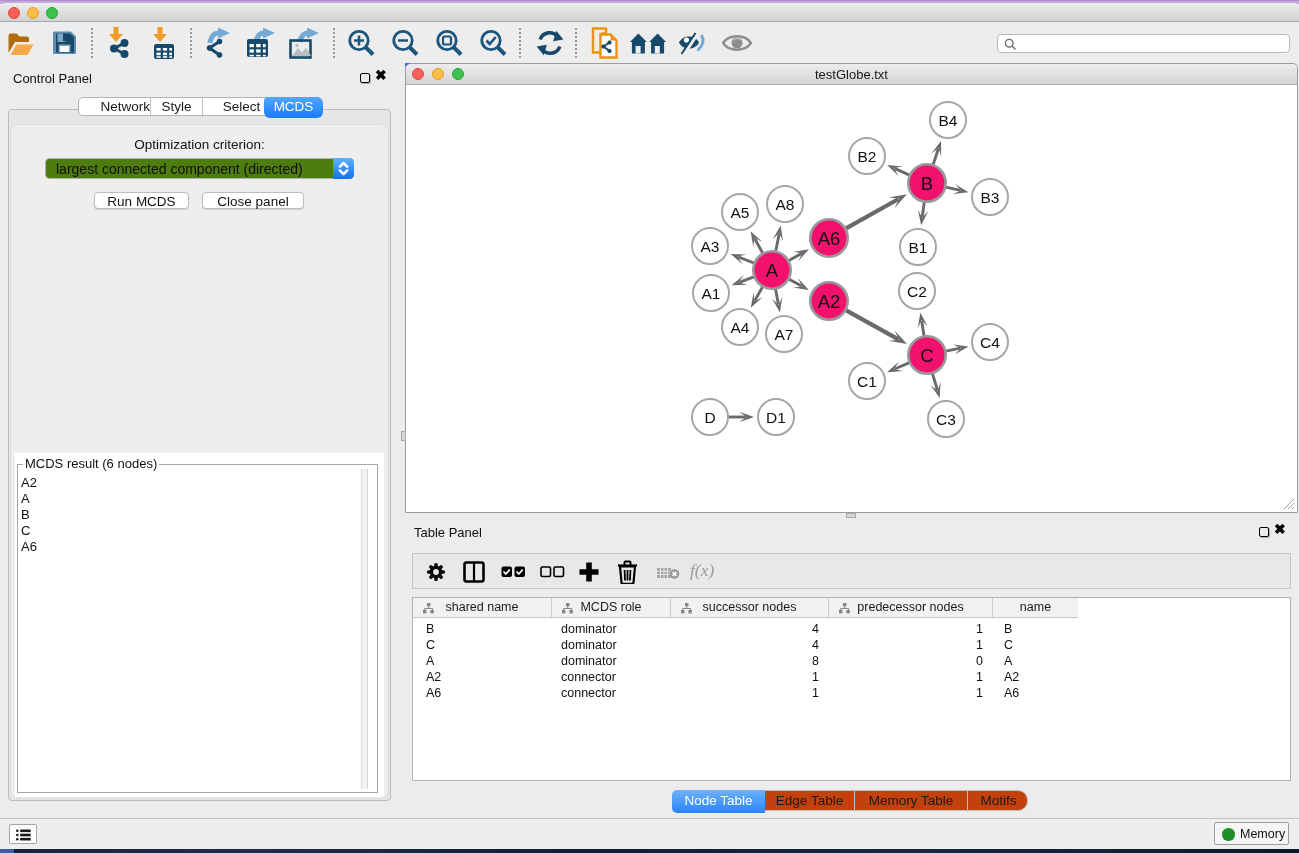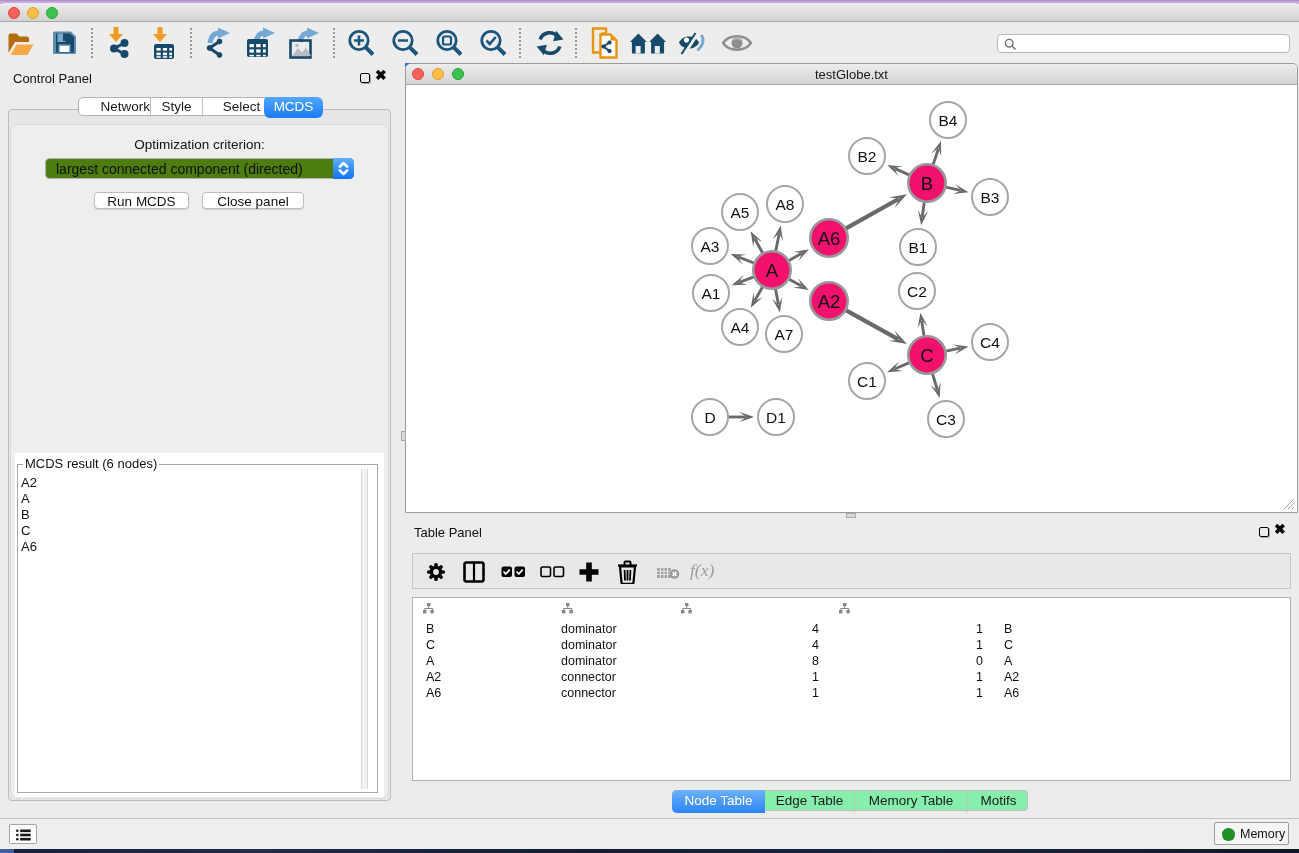--- a/index.html
+++ b/index.html
@@ -346,20 +346,27 @@
         <line x1="7" y1="1" x2="7" y2="11"></line>
         <line x1="10.5" y1="1" x2="10.5" y2="11"></line>
       </g>
   <circle cx="17.5" cy="7" r="4.8" fill="#9b9b9b"></circle>
   <path d="M15.6,5.1 l3.8,3.8 m0,-3.8 l-3.8,3.8" stroke="#fff" stroke-width="1.5"></path>
  </svg>
  <div class="abs" style="left:277px;top:6px;font-family:'Liberation Serif',serif;font-style:italic;font-size:17.5px;color:#9b9b9b">f(x)</div>
 </div>
 
 <div class="abs" style="left:412px;top:597px;width:879px;height:184px;background:#fff;border:1px solid #b2b2b2">
+ <div class="abs" style="left:0;top:0;width:665px;height:20px;background:#f1f1f1;border-bottom:1px solid #c6c6c6;font-size:12.5px;color:#1a1a1a">
+  <div class="abs" style="left:0;top:0;width:139px;height:20px;border-right:1px solid #c9c9c9;text-align:center;line-height:19px">shared name</div>
+  <div class="abs" style="left:139px;top:0;width:119px;height:20px;border-right:1px solid #c9c9c9;text-align:center;line-height:19px">MCDS role</div>
+  <div class="abs" style="left:258px;top:0;width:158px;height:20px;border-right:1px solid #c9c9c9;text-align:center;line-height:19px">successor nodes</div>
+  <div class="abs" style="left:416px;top:0;width:164px;height:20px;border-right:1px solid #c9c9c9;text-align:center;line-height:19px">predecessor nodes</div>
+  <div class="abs" style="left:580px;top:0;width:85px;height:20px;text-align:center;line-height:19px">name</div>
+ </div>
  <svg class="abs" style="left:10px;top:5px" width="11" height="11" viewBox="0 0 11 11">
       <g fill="#868686">
         <rect x="4" y="0" width="3.4" height="3.4"></rect>
         <rect x="0" y="7" width="3.4" height="3.4"></rect>
         <rect x="7.4" y="7" width="3.4" height="3.4"></rect>
       </g>
       <path d="M5.7,3.5 v2 M1.7,7 v-1.5 h8 v1.5" stroke="#868686" fill="none" stroke-width="1"></path>
     </svg>
  <svg class="abs" style="left:149px;top:5px" width="11" height="11" viewBox="0 0 11 11">
       <g fill="#868686">
@@ -417,21 +424,21 @@
   <div style="position:relative;height:16px">
         <span style="position:absolute;left:13px">A6</span>
         <span style="position:absolute;left:148px">connector</span>
         <span style="position:absolute;left:306px;width:100px;text-align:right">1</span>
         <span style="position:absolute;left:470px;width:100px;text-align:right">1</span>
         <span style="position:absolute;left:591px">A6</span>
       </div>
  </div>
 </div>
 
-<div class="abs" style="left:672px;top:790px;width:356px;height:21px;background:#86efac;border:1px solid #bdbdbd;border-radius:4px;font-size:13.5px;color:#1a1a1a">
+<div class="abs" style="left:672px;top:790px;width:356px;height:21px;background:#c2410c;border:1px solid #bdbdbd;border-radius:10px;font-size:13.5px;color:#1a1a1a">
  <div class="abs" style="left:-1px;top:-1px;width:93px;height:23px;line-height:22px;text-align:center;background:linear-gradient(#6db1fa,#2a84f7);color:#fff;border-radius:5px 0 0 5px">Node Table</div>
  <div class="abs" style="left:92px;top:0;width:90px;height:21px;line-height:20px;text-align:center;border-right:1px solid #c2c2c2">Edge Table</div>
  <div class="abs" style="left:182px;top:0;width:113px;height:21px;line-height:20px;text-align:center;border-right:1px solid #c2c2c2">Memory Table</div>
  <div class="abs" style="left:295px;top:0;width:61px;height:21px;line-height:20px;text-align:center">Motifs</div>
 </div>
 
 <div class="abs" style="left:0;top:818px;width:1299px;height:31px;background:#eeeeee;border-top:1px solid #c3c3c3"></div>
 <div class="abs" style="left:9px;top:824px;width:28px;height:20px;background:#fdfdfd;border:1px solid #a5a5a5;border-radius:2px">
  <svg style="position:absolute;left:6px;top:4px" width="15" height="12" viewBox="0 0 15 12">
   <g fill="#1a1a1a">

